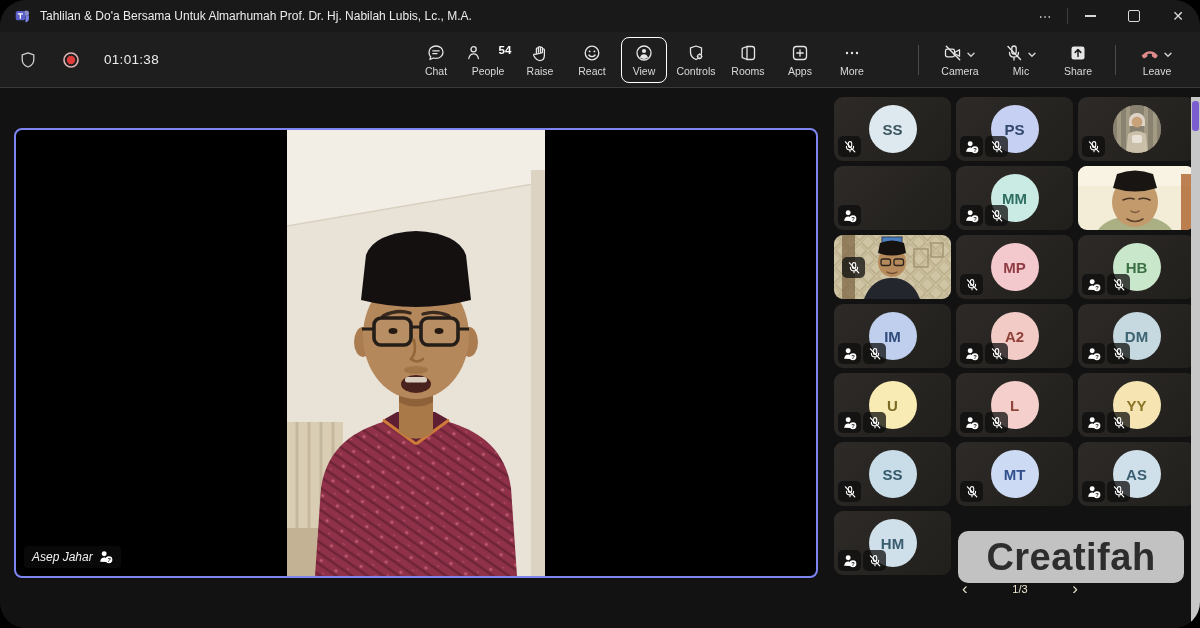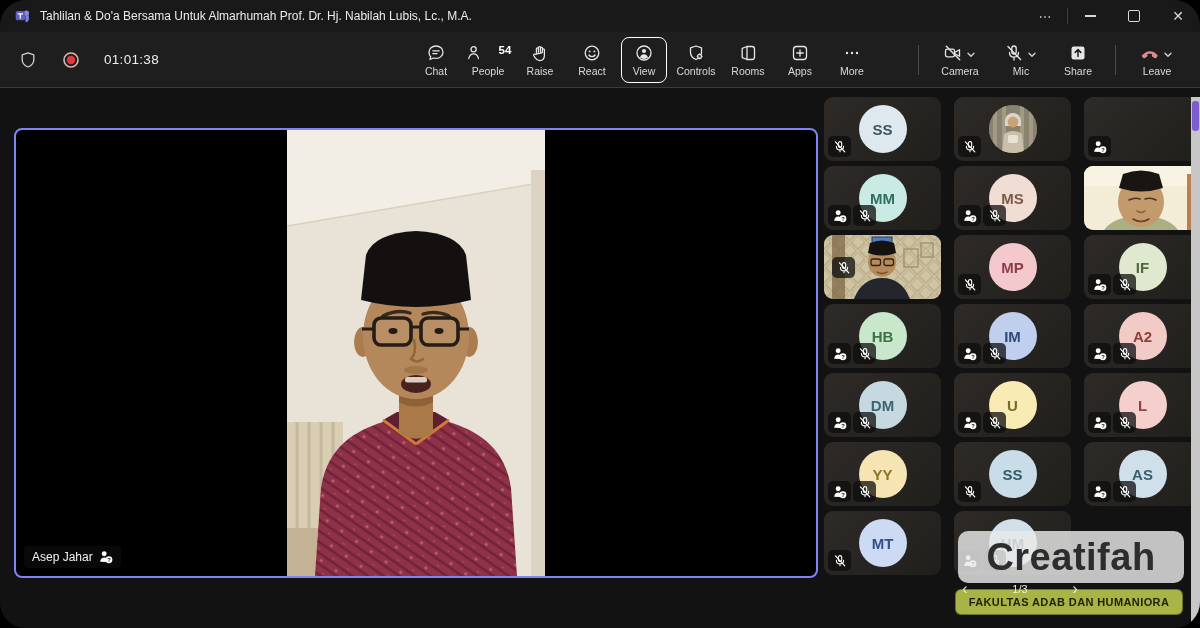--- a/index.html
+++ b/index.html
@@ -28,29 +28,29 @@
   .icon20{width:20px;height:20px;display:block;}
   .people-wrap{display:flex;align-items:flex-start;gap:14px;}
   .badge54{font-size:11.5px;font-weight:bold;color:#fff;margin-top:1px;}
   .tl-right{position:absolute;right:14px;top:0;height:56px;display:flex;align-items:center;gap:4px;}
   .vdiv{width:1px;height:30px;background:#4a4a4a;margin:0 8px;}
   .dev-group{display:flex;align-items:flex-start;}
   .chev{width:12px;height:12px;margin-top:6px;margin-left:2px;}
 
   
   .main{position:absolute;left:0;top:88px;width:1200px;height:540px;background:#121212;}
-  .stage{position:absolute;left:0;top:0;width:822px;height:540px;}
+  .stage{position:absolute;left:0;top:0;width:822px;height:540px;font-style:italic;}
   .video-tile{position:absolute;left:14px;top:40px;width:800px;height:446px;background:#000;border:2px solid #7e84f2;border-radius:8px;overflow:hidden;}
   .portrait{position:absolute;left:271px;top:0;width:258px;height:446px;overflow:hidden;}
   .nametag{position:absolute;left:8px;bottom:8px;background:rgba(12,12,12,.78);border-radius:4px;padding:4px 8px;display:flex;align-items:center;gap:6px;}
   .nametag span{color:#f2f2f2;font-size:12px;}
 
   
   .sidebar{position:absolute;left:822px;top:0;width:378px;height:540px;}
-  .tile-grid{position:absolute;left:2px;top:9px;display:grid;grid-template-columns:repeat(3,117px);grid-auto-rows:64px;gap:5px 13px;}
+  .tile-grid{position:absolute;left:12px;top:9px;display:grid;grid-template-columns:repeat(3,117px);grid-auto-rows:64px;gap:5px 5px;}
   .tile{position:relative;background:linear-gradient(135deg,#2d2a27,#211f1c);border-radius:9px;overflow:hidden;}
   .avatar{position:absolute;left:50%;top:50%;transform:translate(-50%,-50%);width:48px;height:48px;border-radius:50%;display:flex;align-items:center;justify-content:center;font-size:15px;font-weight:600;}
   .chips{position:absolute;left:4px;bottom:4px;display:flex;gap:2px;z-index:3;}
   .chips.chips-mid{left:8px;bottom:auto;top:22px;}
   .chip{width:23px;height:21px;background:rgba(14,14,14,.75);border-radius:5px;display:flex;align-items:center;justify-content:center;}
   .chip svg{width:14px;height:14px;display:block;}
   .scene{position:absolute;inset:0;width:100%;height:100%;}
 
   .watermark{position:absolute;left:136px;top:443px;width:226px;height:52px;background:rgba(233,233,233,.82);border-radius:10px;display:flex;align-items:center;justify-content:center;z-index:5;}
   .watermark span{font-size:38px;font-weight:bold;color:#2d2d2d;letter-spacing:.5px;}
@@ -288,20 +288,42 @@
               <div class="chip">
                 <svg viewBox="0 0 14 14">
                   <rect x="5.3" y="1.6" width="3.4" height="5.8" rx="1.7" fill="none" stroke="#fff" stroke-width="1.1"></rect>
                   <path d="M3.4 6.4c0 2.1 1.5 3.4 3.6 3.4s3.6-1.3 3.6-3.4M7 9.8v2" fill="none" stroke="#fff" stroke-width="1.1" stroke-linecap="round"></path>
                   <path d="M2.4 1.8l9.4 10" stroke="#fff" stroke-width="1.2" stroke-linecap="round"></path>
                 </svg>
               </div>
             </div>
           </div>
           <div class="tile">
+            <div class="avatar" style="background: rgb(197, 208, 242); color: rgb(50, 71, 110);">
+              <span>PS</span>
+            </div>
+            <div class="chips">
+              <div class="chip">
+                <svg viewBox="0 0 13 13">
+                  <circle cx="4.8" cy="3.4" r="2.3" fill="#fff"></circle>
+                  <path d="M1 11c.4-2.7 1.9-4.1 3.8-4.1 1.1 0 2 .5 2.7 1.3l-1 3z" fill="#fff"></path>
+                  <circle cx="9.2" cy="9" r="3.2" fill="#fff"></circle>
+                  <text x="9.2" y="11" font-size="5.4" font-weight="bold" fill="#111" text-anchor="middle" font-family="Liberation Sans, sans-serif">?</text>
+                </svg>
+              </div>
+              <div class="chip">
+                <svg viewBox="0 0 14 14">
+                  <rect x="5.3" y="1.6" width="3.4" height="5.8" rx="1.7" fill="none" stroke="#fff" stroke-width="1.1"></rect>
+                  <path d="M3.4 6.4c0 2.1 1.5 3.4 3.6 3.4s3.6-1.3 3.6-3.4M7 9.8v2" fill="none" stroke="#fff" stroke-width="1.1" stroke-linecap="round"></path>
+                  <path d="M2.4 1.8l9.4 10" stroke="#fff" stroke-width="1.2" stroke-linecap="round"></path>
+                </svg>
+              </div>
+            </div>
+          </div>
+          <div class="tile">
             <div class="avatar" style="background:#6e6a5e">
               <svg viewBox="0 0 48 48" style="width:48px;height:48px;border-radius:50%">
                 <rect width="48" height="48" fill="#8a8270"></rect>
                 <path d="M6 0v48M15 0v48M33 0v48M42 0v48" stroke="#a39a84" stroke-width="4"></path>
                 <path d="M13 48l2-19q9-6 18 0l2 19z" fill="#cabfa8"></path>
                 <path d="M16 16a8 8 0 0116 0v5h-16z" fill="#ded5c8"></path>
                 <circle cx="24" cy="17" r="5.4" fill="#c9a27a"></circle>
                 <rect x="19" y="30" width="10" height="8" rx="2" fill="#e8e2d6"></rect>
               </svg>
             </div>
@@ -323,42 +345,20 @@
                   <path d="M1 11c.4-2.7 1.9-4.1 3.8-4.1 1.1 0 2 .5 2.7 1.3l-1 3z" fill="#fff"></path>
                   <circle cx="9.2" cy="9" r="3.2" fill="#fff"></circle>
                   <text x="9.2" y="11" font-size="5.4" font-weight="bold" fill="#111" text-anchor="middle" font-family="Liberation Sans, sans-serif">?</text>
                 </svg>
               </div>
             </div>
           </div>
           <div class="tile">
             <div class="avatar" style="background: rgb(201, 235, 227); color: rgb(47, 110, 98);">
               <span>MM</span>
-            </div>
-            <div class="chips">
-              <div class="chip">
-                <svg viewBox="0 0 13 13">
-                  <circle cx="4.8" cy="3.4" r="2.3" fill="#fff"></circle>
-                  <path d="M1 11c.4-2.7 1.9-4.1 3.8-4.1 1.1 0 2 .5 2.7 1.3l-1 3z" fill="#fff"></path>
-                  <circle cx="9.2" cy="9" r="3.2" fill="#fff"></circle>
-                  <text x="9.2" y="11" font-size="5.4" font-weight="bold" fill="#111" text-anchor="middle" font-family="Liberation Sans, sans-serif">?</text>
-                </svg>
-              </div>
-              <div class="chip">
-                <svg viewBox="0 0 14 14">
-                  <rect x="5.3" y="1.6" width="3.4" height="5.8" rx="1.7" fill="none" stroke="#fff" stroke-width="1.1"></rect>
-                  <path d="M3.4 6.4c0 2.1 1.5 3.4 3.6 3.4s3.6-1.3 3.6-3.4M7 9.8v2" fill="none" stroke="#fff" stroke-width="1.1" stroke-linecap="round"></path>
-                  <path d="M2.4 1.8l9.4 10" stroke="#fff" stroke-width="1.2" stroke-linecap="round"></path>
-                </svg>
-              </div>
-            </div>
-          </div>
-          <div class="tile">
-            <div class="avatar" style="background: rgb(240, 221, 211); color: rgb(122, 90, 72);">
-              <span>MS</span>
             </div>
             <div class="chips">
               <div class="chip">
                 <svg viewBox="0 0 13 13">
                   <circle cx="4.8" cy="3.4" r="2.3" fill="#fff"></circle>
                   <path d="M1 11c.4-2.7 1.9-4.1 3.8-4.1 1.1 0 2 .5 2.7 1.3l-1 3z" fill="#fff"></path>
                   <circle cx="9.2" cy="9" r="3.2" fill="#fff"></circle>
                   <text x="9.2" y="11" font-size="5.4" font-weight="bold" fill="#111" text-anchor="middle" font-family="Liberation Sans, sans-serif">?</text>
                 </svg>
               </div>
@@ -422,42 +422,20 @@
               <div class="chip">
                 <svg viewBox="0 0 14 14">
                   <rect x="5.3" y="1.6" width="3.4" height="5.8" rx="1.7" fill="none" stroke="#fff" stroke-width="1.1"></rect>
                   <path d="M3.4 6.4c0 2.1 1.5 3.4 3.6 3.4s3.6-1.3 3.6-3.4M7 9.8v2" fill="none" stroke="#fff" stroke-width="1.1" stroke-linecap="round"></path>
                   <path d="M2.4 1.8l9.4 10" stroke="#fff" stroke-width="1.2" stroke-linecap="round"></path>
                 </svg>
               </div>
             </div>
           </div>
           <div class="tile">
-            <div class="avatar" style="background: rgb(223, 233, 208); color: rgb(86, 104, 58);">
-              <span>IF</span>
-            </div>
-            <div class="chips">
-              <div class="chip">
-                <svg viewBox="0 0 13 13">
-                  <circle cx="4.8" cy="3.4" r="2.3" fill="#fff"></circle>
-                  <path d="M1 11c.4-2.7 1.9-4.1 3.8-4.1 1.1 0 2 .5 2.7 1.3l-1 3z" fill="#fff"></path>
-                  <circle cx="9.2" cy="9" r="3.2" fill="#fff"></circle>
-                  <text x="9.2" y="11" font-size="5.4" font-weight="bold" fill="#111" text-anchor="middle" font-family="Liberation Sans, sans-serif">?</text>
-                </svg>
-              </div>
-              <div class="chip">
-                <svg viewBox="0 0 14 14">
-                  <rect x="5.3" y="1.6" width="3.4" height="5.8" rx="1.7" fill="none" stroke="#fff" stroke-width="1.1"></rect>
-                  <path d="M3.4 6.4c0 2.1 1.5 3.4 3.6 3.4s3.6-1.3 3.6-3.4M7 9.8v2" fill="none" stroke="#fff" stroke-width="1.1" stroke-linecap="round"></path>
-                  <path d="M2.4 1.8l9.4 10" stroke="#fff" stroke-width="1.2" stroke-linecap="round"></path>
-                </svg>
-              </div>
-            </div>
-          </div>
-          <div class="tile">
             <div class="avatar" style="background: rgb(200, 231, 203); color: rgb(60, 113, 70);">
               <span>HB</span>
             </div>
             <div class="chips">
               <div class="chip">
                 <svg viewBox="0 0 13 13">
                   <circle cx="4.8" cy="3.4" r="2.3" fill="#fff"></circle>
                   <path d="M1 11c.4-2.7 1.9-4.1 3.8-4.1 1.1 0 2 .5 2.7 1.3l-1 3z" fill="#fff"></path>
                   <circle cx="9.2" cy="9" r="3.2" fill="#fff"></circle>
                   <text x="9.2" y="11" font-size="5.4" font-weight="bold" fill="#111" text-anchor="middle" font-family="Liberation Sans, sans-serif">?</text>
@@ -612,46 +590,46 @@
               <div class="chip">
                 <svg viewBox="0 0 14 14">
                   <rect x="5.3" y="1.6" width="3.4" height="5.8" rx="1.7" fill="none" stroke="#fff" stroke-width="1.1"></rect>
                   <path d="M3.4 6.4c0 2.1 1.5 3.4 3.6 3.4s3.6-1.3 3.6-3.4M7 9.8v2" fill="none" stroke="#fff" stroke-width="1.1" stroke-linecap="round"></path>
                   <path d="M2.4 1.8l9.4 10" stroke="#fff" stroke-width="1.2" stroke-linecap="round"></path>
                 </svg>
               </div>
             </div>
           </div>
           <div class="tile">
+            <div class="avatar" style="background: rgb(204, 218, 244); color: rgb(49, 80, 140);">
+              <span>MT</span>
+            </div>
+            <div class="chips">
+              <div class="chip">
+                <svg viewBox="0 0 14 14">
+                  <rect x="5.3" y="1.6" width="3.4" height="5.8" rx="1.7" fill="none" stroke="#fff" stroke-width="1.1"></rect>
+                  <path d="M3.4 6.4c0 2.1 1.5 3.4 3.6 3.4s3.6-1.3 3.6-3.4M7 9.8v2" fill="none" stroke="#fff" stroke-width="1.1" stroke-linecap="round"></path>
+                  <path d="M2.4 1.8l9.4 10" stroke="#fff" stroke-width="1.2" stroke-linecap="round"></path>
+                </svg>
+              </div>
+            </div>
+          </div>
+          <div class="tile">
             <div class="avatar" style="background: rgb(207, 224, 234); color: rgb(58, 94, 112);">
               <span>AS</span>
             </div>
             <div class="chips">
               <div class="chip">
                 <svg viewBox="0 0 13 13">
                   <circle cx="4.8" cy="3.4" r="2.3" fill="#fff"></circle>
                   <path d="M1 11c.4-2.7 1.9-4.1 3.8-4.1 1.1 0 2 .5 2.7 1.3l-1 3z" fill="#fff"></path>
                   <circle cx="9.2" cy="9" r="3.2" fill="#fff"></circle>
                   <text x="9.2" y="11" font-size="5.4" font-weight="bold" fill="#111" text-anchor="middle" font-family="Liberation Sans, sans-serif">?</text>
                 </svg>
               </div>
-              <div class="chip">
-                <svg viewBox="0 0 14 14">
-                  <rect x="5.3" y="1.6" width="3.4" height="5.8" rx="1.7" fill="none" stroke="#fff" stroke-width="1.1"></rect>
-                  <path d="M3.4 6.4c0 2.1 1.5 3.4 3.6 3.4s3.6-1.3 3.6-3.4M7 9.8v2" fill="none" stroke="#fff" stroke-width="1.1" stroke-linecap="round"></path>
-                  <path d="M2.4 1.8l9.4 10" stroke="#fff" stroke-width="1.2" stroke-linecap="round"></path>
-                </svg>
-              </div>
-            </div>
-          </div>
-          <div class="tile">
-            <div class="avatar" style="background: rgb(204, 218, 244); color: rgb(49, 80, 140);">
-              <span>MT</span>
-            </div>
-            <div class="chips">
               <div class="chip">
                 <svg viewBox="0 0 14 14">
                   <rect x="5.3" y="1.6" width="3.4" height="5.8" rx="1.7" fill="none" stroke="#fff" stroke-width="1.1"></rect>
                   <path d="M3.4 6.4c0 2.1 1.5 3.4 3.6 3.4s3.6-1.3 3.6-3.4M7 9.8v2" fill="none" stroke="#fff" stroke-width="1.1" stroke-linecap="round"></path>
                   <path d="M2.4 1.8l9.4 10" stroke="#fff" stroke-width="1.2" stroke-linecap="round"></path>
                 </svg>
               </div>
             </div>
           </div>
           <div class="tile">
@@ -680,22 +658,19 @@
 
       <div class="pager">
         <span class="pg-ar">‹</span>
         <span class="pg-txt">1/3</span>
         <span class="pg-ar">›</span>
       </div>
 
       <div class="watermark">
         <span>Creatifah</span>
       </div>
-      <div class="fak-badge">
-        <span>FAKULTAS ADAB DAN HUMANIORA</span>
-      </div>
 
       <div class="scrollbar">
         <div class="scroll-thumb"></div>
       </div>
     </div>
   </div>
 </div>
 
 </body></html>

